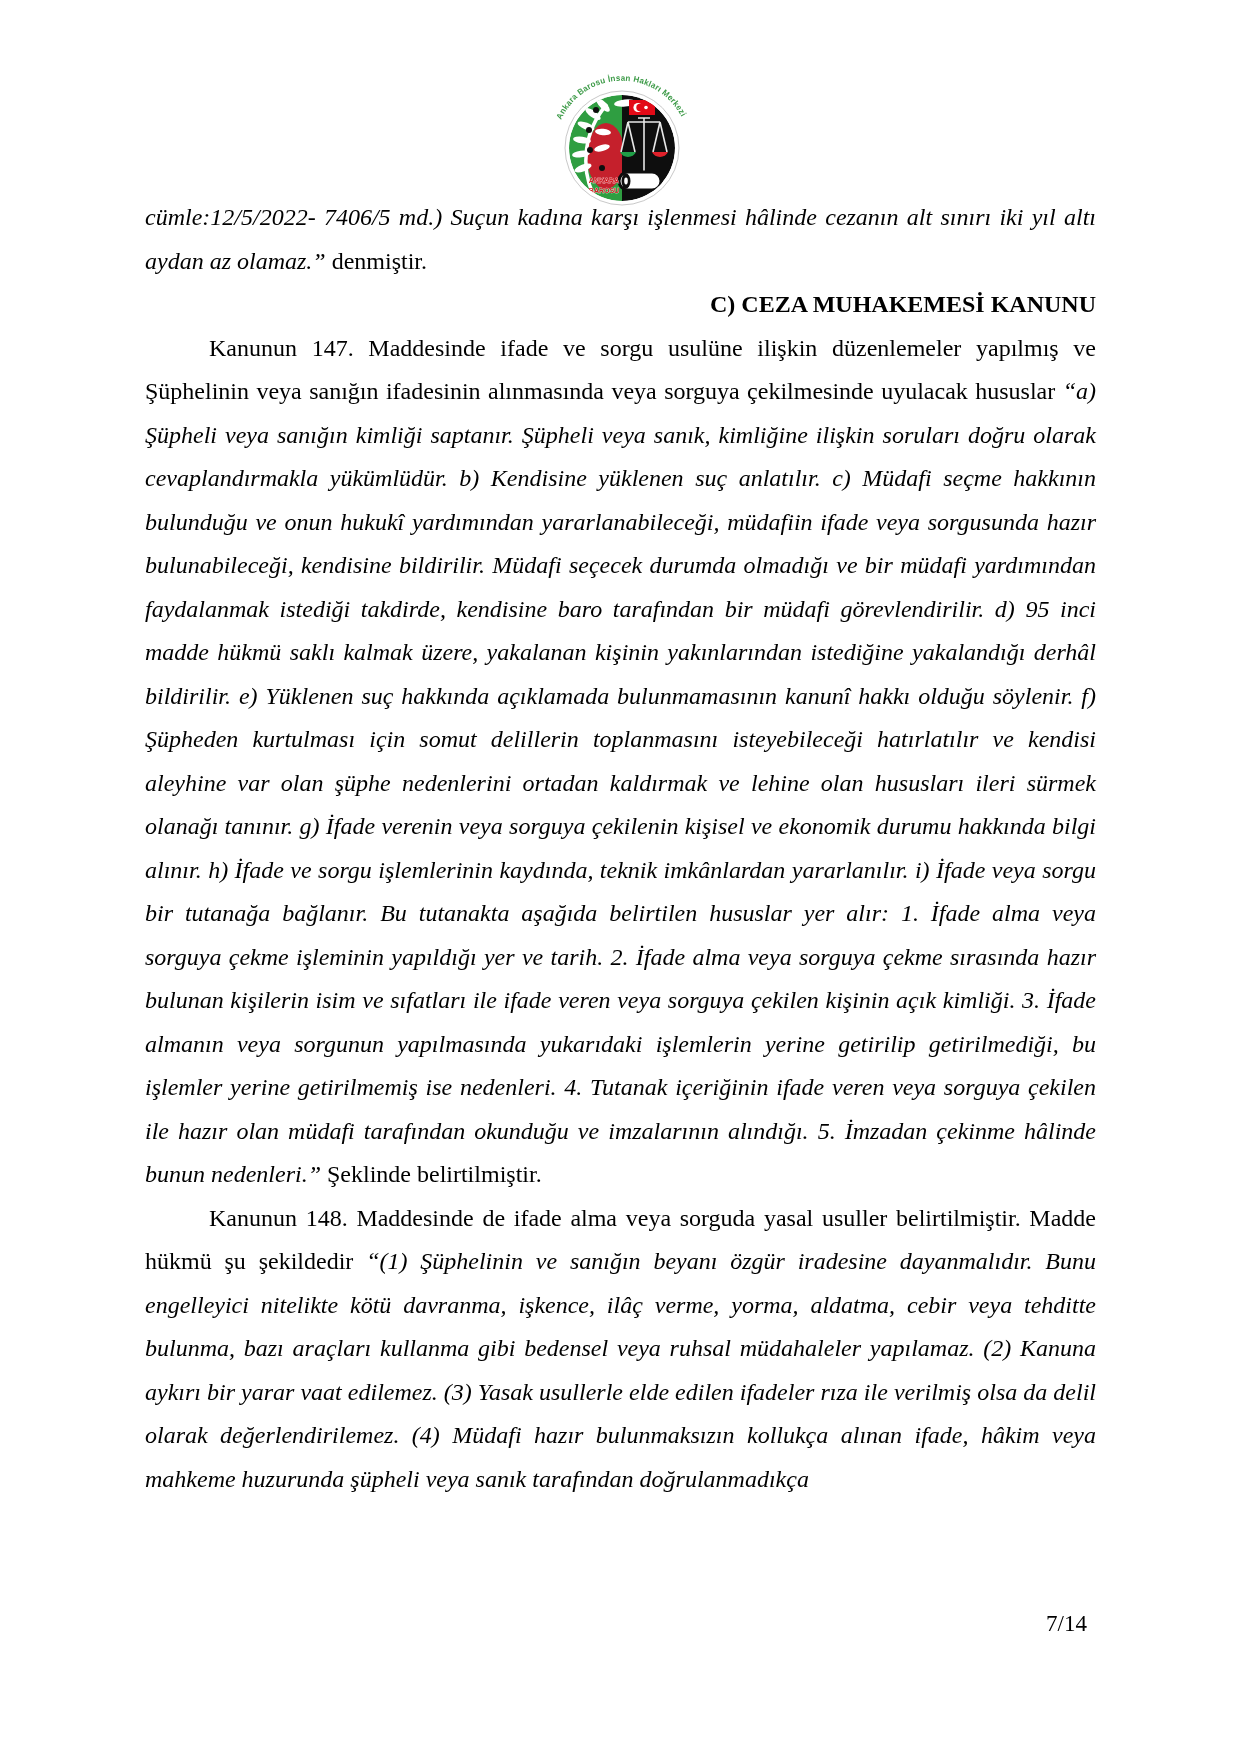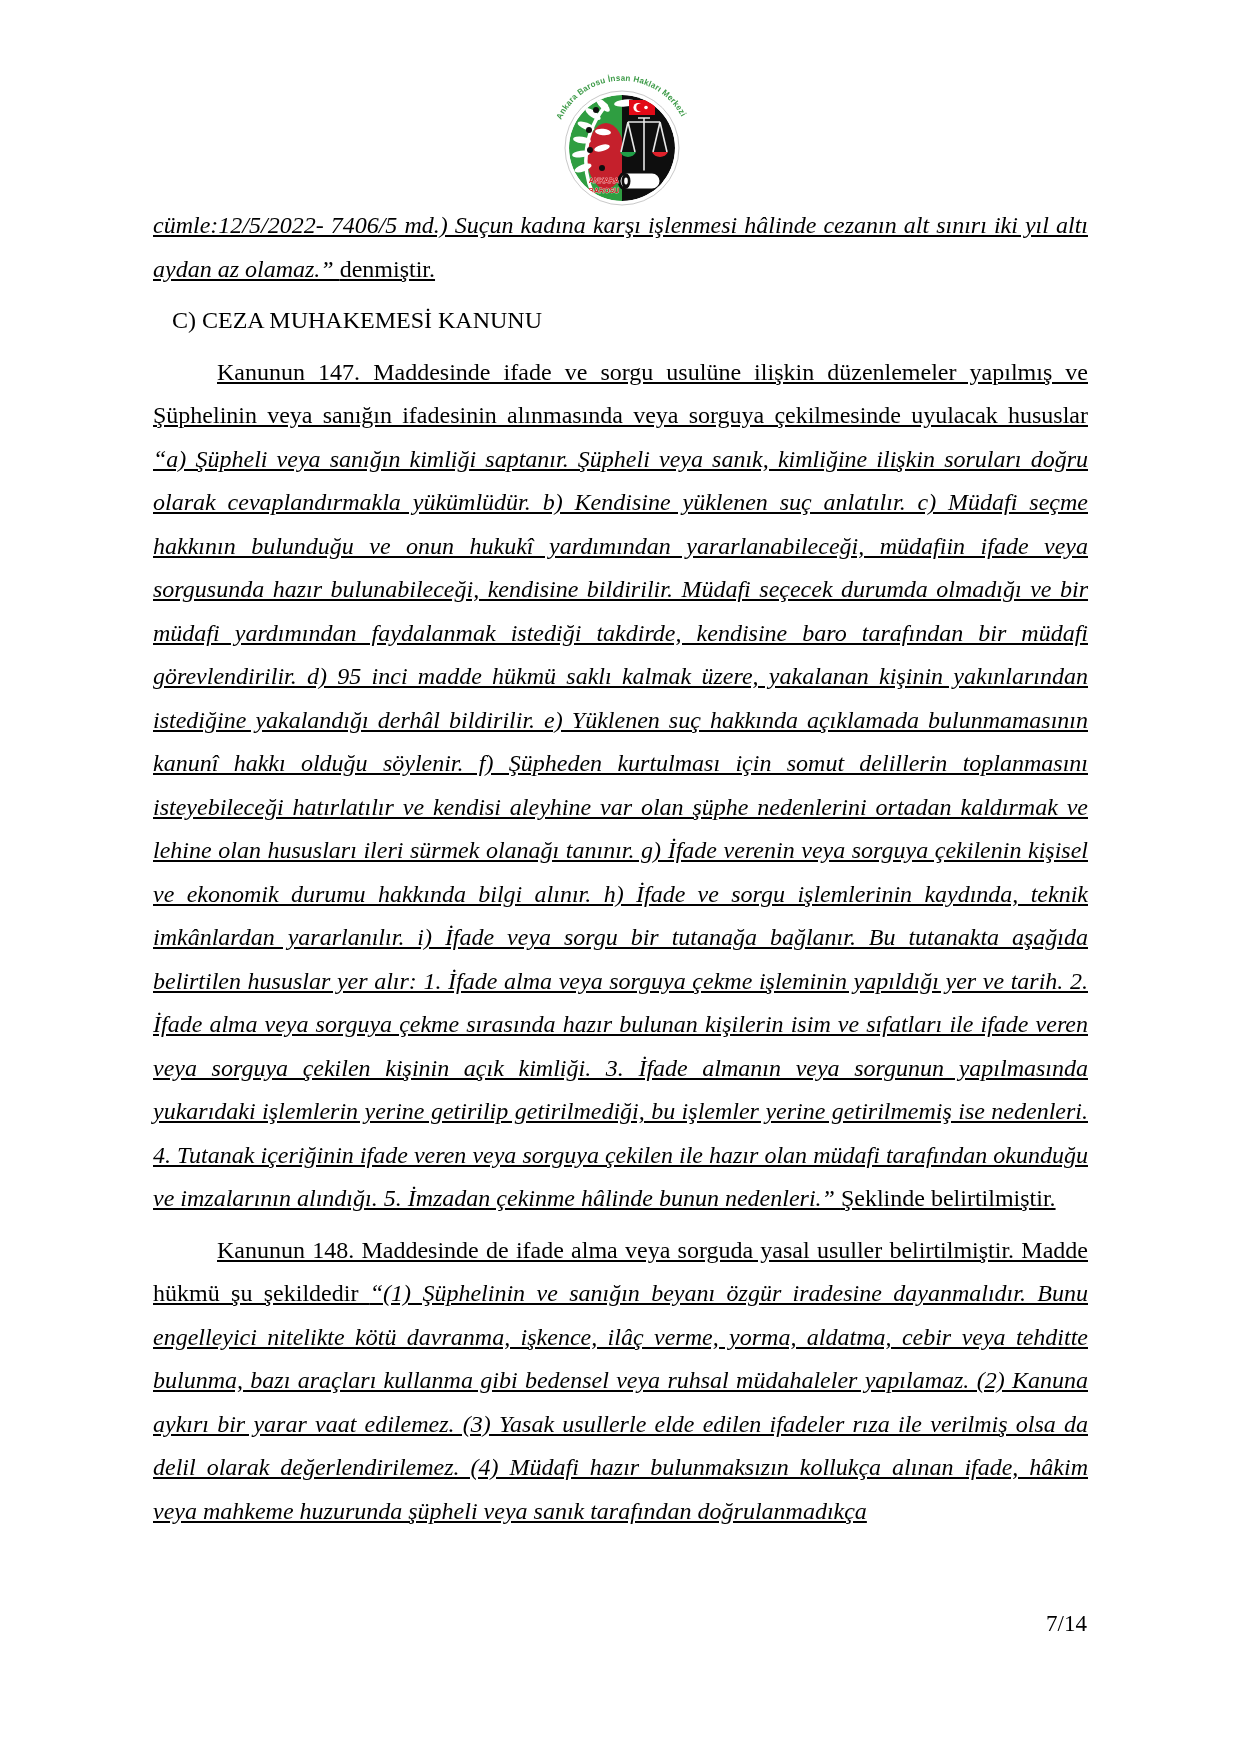--- a/index.html
+++ b/index.html
@@ -21,26 +21,26 @@
   .logo-wrap svg{display:block;width:100%;height:100%;}
   
   .doc{
     position:absolute;
     top:196px;left:145px;right:145px;
     font-size:24px;
     line-height:43.5px;
     text-align:justify;
     hyphens:none;
   }
-  .para{margin:8px;text-indent:64px;text-decoration:underline;}
+  .para{margin:0;text-indent:64px;}
   .para.no-indent{text-indent:0;}
   .heading{
     margin:0 0 0 27px;
-    font-weight:normal;
-    text-align:left;
+    font-weight:bold;
+    text-align:right;
     text-indent:0;
   }
   .it{font-style:italic;}
   
   .footer{
     position:absolute;
     top:1610px;right:154px;
     font-size:23px;
     line-height:28px;
   }

